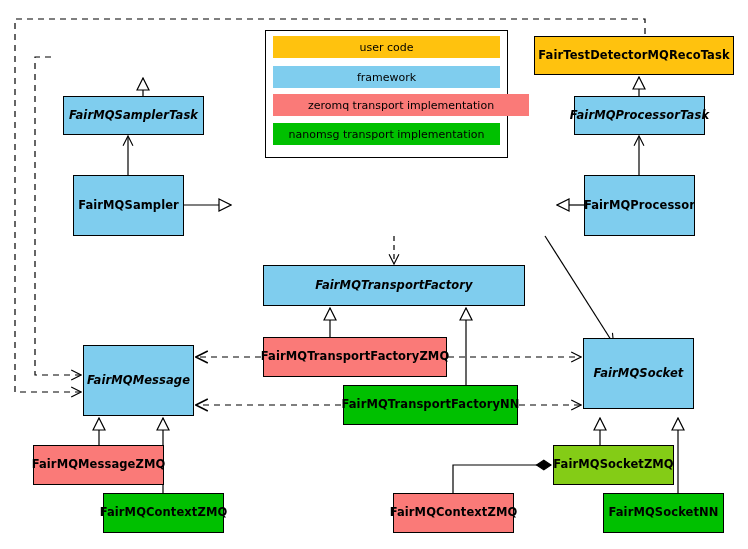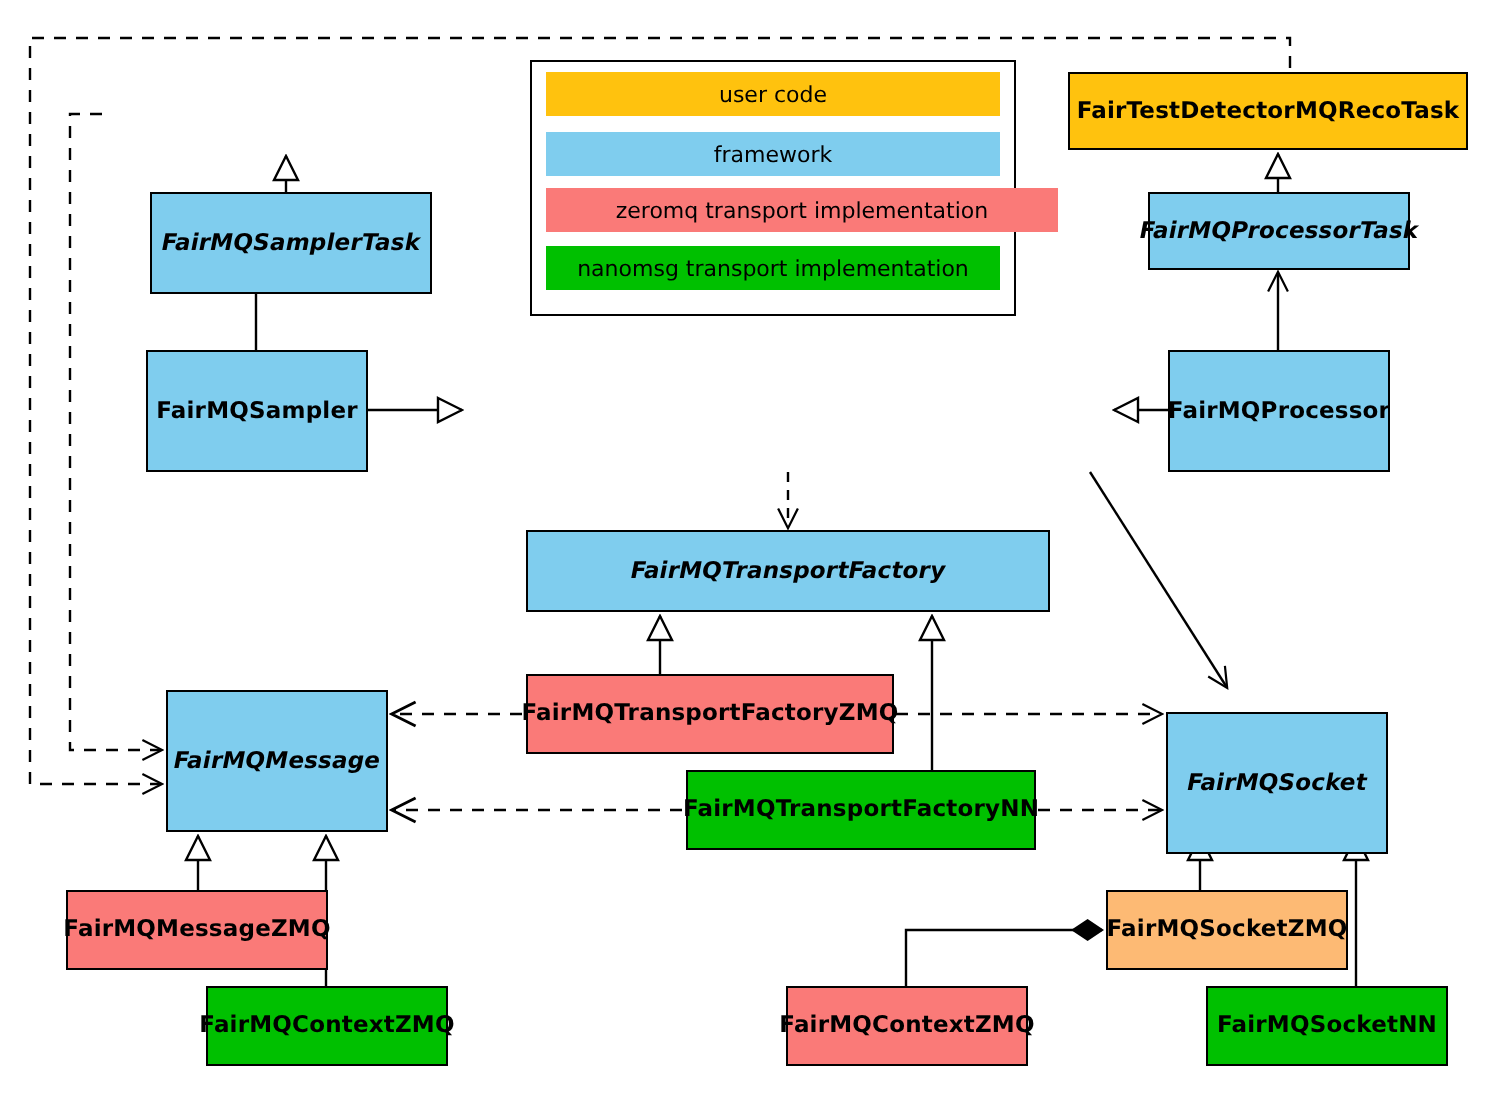--- a/index.html
+++ b/index.html
@@ -133,21 +133,21 @@
     <span>framework</span>
   </div>
   <div class="legend-row" style="left:273px;top:94px;width:256px;height:22px;background:#FA7A78;">
     <span>zeromq transport implementation</span>
   </div>
   <div class="legend-row" style="left:273px;top:123px;width:227px;height:22px;background:#00C000;">
     <span>nanomsg transport implementation</span>
   </div>
 
 
-  <div class="node iface" style="left:63px;top:96px;width:141px;height:51px;background:#7FCDEE;margin-left:12px;">
+  <div class="node iface" style="left:63px;top:96px;width:141px;height:39px;background:#7FCDEE;">
     <span>FairMQSamplerTask</span>
   </div>
 
   <div class="node" style="left:73px;top:175px;width:111px;height:61px;background:#7FCDEE;">
     <span>FairMQSampler</span>
   </div>
 
 
   <div class="node" style="left:584px;top:175px;width:111px;height:61px;background:#7FCDEE;">
     <span>FairMQProcessor</span>
@@ -170,33 +170,33 @@
   </div>
 
   <div class="node" style="left:343px;top:385px;width:175px;height:40px;background:#00C000;">
     <span>FairMQTransportFactoryNN</span>
   </div>
 
   <div class="node iface" style="left:83px;top:345px;width:111px;height:71px;background:#7FCDEE;">
     <span>FairMQMessage</span>
   </div>
 
-  <div class="node iface" style="left:583px;top:356px;width:111px;height:71px;background:#7FCDEE;">
+  <div class="node iface" style="left:583px;top:338px;width:111px;height:71px;background:#7FCDEE;">
     <span>FairMQSocket</span>
   </div>
 
   <div class="node" style="left:33px;top:445px;width:131px;height:40px;background:#FA7A78;">
     <span>FairMQMessageZMQ</span>
   </div>
 
   <div class="node" style="left:103px;top:493px;width:121px;height:40px;background:#00C000;">
     <span>FairMQContextZMQ</span>
   </div>
 
-  <div class="node" style="left:553px;top:445px;width:121px;height:40px;background:#fdba74;">
+  <div class="node" style="left:553px;top:445px;width:121px;height:40px;background:#84cc16;">
     <span>FairMQSocketZMQ</span>
   </div>
 
   <div class="node" style="left:603px;top:493px;width:121px;height:40px;background:#00C000;">
     <span>FairMQSocketNN</span>
   </div>
 
   <div class="node" style="left:393px;top:493px;width:121px;height:40px;background:#FA7A78;">
     <span>FairMQContextZMQ</span>
   </div>

